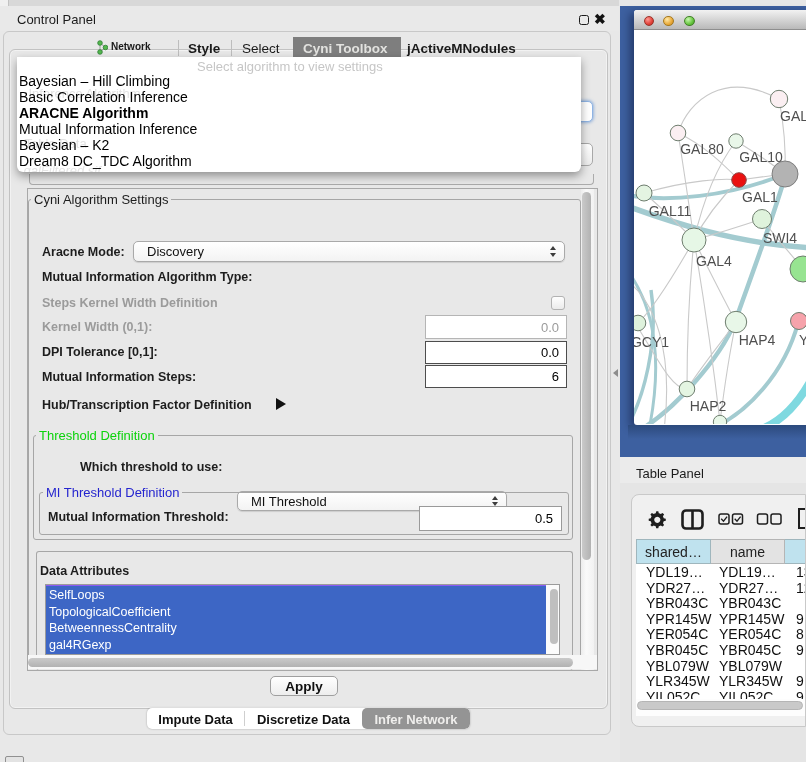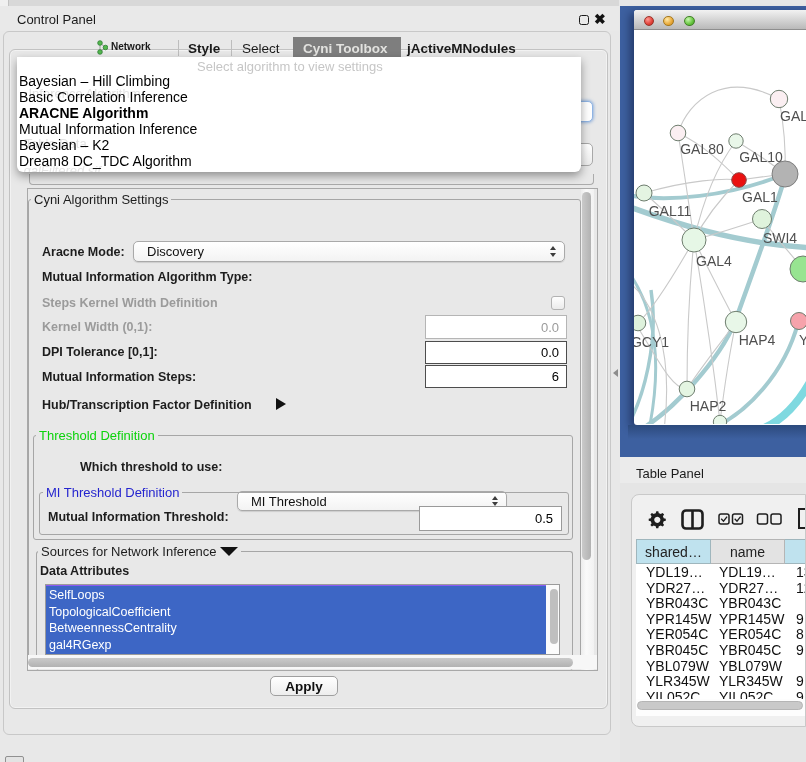--- a/index.html
+++ b/index.html
@@ -98,34 +98,40 @@
         <div class="dn"></div>
       </div>
   </div>
   <div class="fs" style="left:39px;top:492px;width:530px;height:43px;">
     <div class="fstitle" style="left:3px;color:#2525cf;">MI Threshold Definition</div>
   </div>
   <div class="lbl" style="left:48px;top:510px;">Mutual Information Threshold:</div>
   <div class="inp" style="left:419px;top:506px;width:143px;height:25px;border:1px solid #9a9a9a;color:#000;padding:4px 8px 0 0;">0.5</div>
 
   <div class="fs" style="left:36px;top:551px;width:537px;height:119px;border-bottom:none;"></div>
-  <div class="abs" style="left:38px;top:544px;background:#e8e8e8;padding:0 3px;font-size:13px;color:#1d1d1d;white-space:nowrap;">Sources for Network Inference <span style="display:inline-block;width:0;height:0;border-left:9px solid transparent;border-right:9px solid transparent;border-top:9px solid #111;vertical-align:0px;"></span></div>
   <div class="lbl" style="left:40px;top:564px;">Data Attributes</div>
   <div class="abs" style="left:45px;top:584px;width:515px;height:71px;background:#8b5cf6;border:1px solid #9b9b9b;overflow:hidden;">
     <div style="position:absolute;left:0px;top:1px;width:501px;height:70px;background:#3d66c5;"></div>
     <div style="position:absolute;left:3px;top:2px;font-size:12.5px;color:#fff;line-height:16.6px;">SelfLoops<br>TopologicalCoefficient<br>BetweennessCentrality<br>gal4RGexp</div>
     <div style="position:absolute;right:0px;top:0px;width:13px;height:70px;background:#fbfbfb;"></div>
     <div style="position:absolute;left:503.5px;top:4px;width:8.5px;height:55px;background:#bfbfbf;border-radius:4px;"></div>
   </div>
 
   <div class="abs" style="left:28px;top:655px;width:569px;height:14px;background:#f7f7f7;"></div>
   <div class="abs" style="left:28px;top:658px;width:545px;height:9px;background:linear-gradient(#cacaca,#b2b2b2);border-radius:4.5px;"></div>
 
   <div class="abs" style="left:270px;top:676px;width:68px;height:20px;background:linear-gradient(#ffffff,#ededed);border:1px solid #9f9f9f;border-radius:5px;text-align:center;font-size:13.5px;font-weight:bold;color:#111;padding-top:2px;">Apply</div>
 
+  <div class="abs" style="left:147px;top:708px;width:323px;height:21px;background:#fff;border-radius:5px;box-shadow:0 0 2px rgba(0,0,0,.3);overflow:hidden;">
+    <div style="position:absolute;left:215px;top:0;width:108px;height:21px;background:#949494;border-radius:5px;"></div>
+    <div style="position:absolute;left:97px;top:3px;width:1px;height:15px;background:#cfcfcf;"></div>
+    <div style="position:absolute;left:0;top:3.5px;width:97px;text-align:center;font-size:13px;font-weight:bold;color:#111;">Impute Data</div>
+    <div style="position:absolute;left:98px;top:3.5px;width:117px;text-align:center;font-size:13px;font-weight:bold;color:#111;">Discretize Data</div>
+    <div style="position:absolute;left:215px;top:3.5px;width:108px;text-align:center;font-size:13px;font-weight:bold;color:#efeeec;">Infer Network</div>
+  </div>
 
   <div class="abs" style="left:5px;top:756px;width:19px;height:12px;border:1px solid #909090;border-radius:2px;background:#e3e3e3;"></div>
 
   <div class="abs" style="left:613px;top:369px;width:0;height:0;border-top:4px solid transparent;border-bottom:4px solid transparent;border-right:5px solid #8d8d8d;"></div>
 </div>
 
 <div class="abs" style="left:16.5px;top:57px;width:564px;height:115px;background:#ffffff;border-radius:0 0 6px 6px;box-shadow:0 4px 10px rgba(0,0,0,.38);overflow:hidden;">
   <div style="position:absolute;left:12px;top:29px;font-size:13px;color:#e3e3e3;">Inference Algorithm</div>
   <div style="position:absolute;left:8px;top:79px;font-size:13px;color:#e3e3e3;">Table Data</div>
   <div style="position:absolute;left:7px;top:106px;font-size:13px;color:#e5e5e5;font-style:italic;">galFiltered.sif</div>

